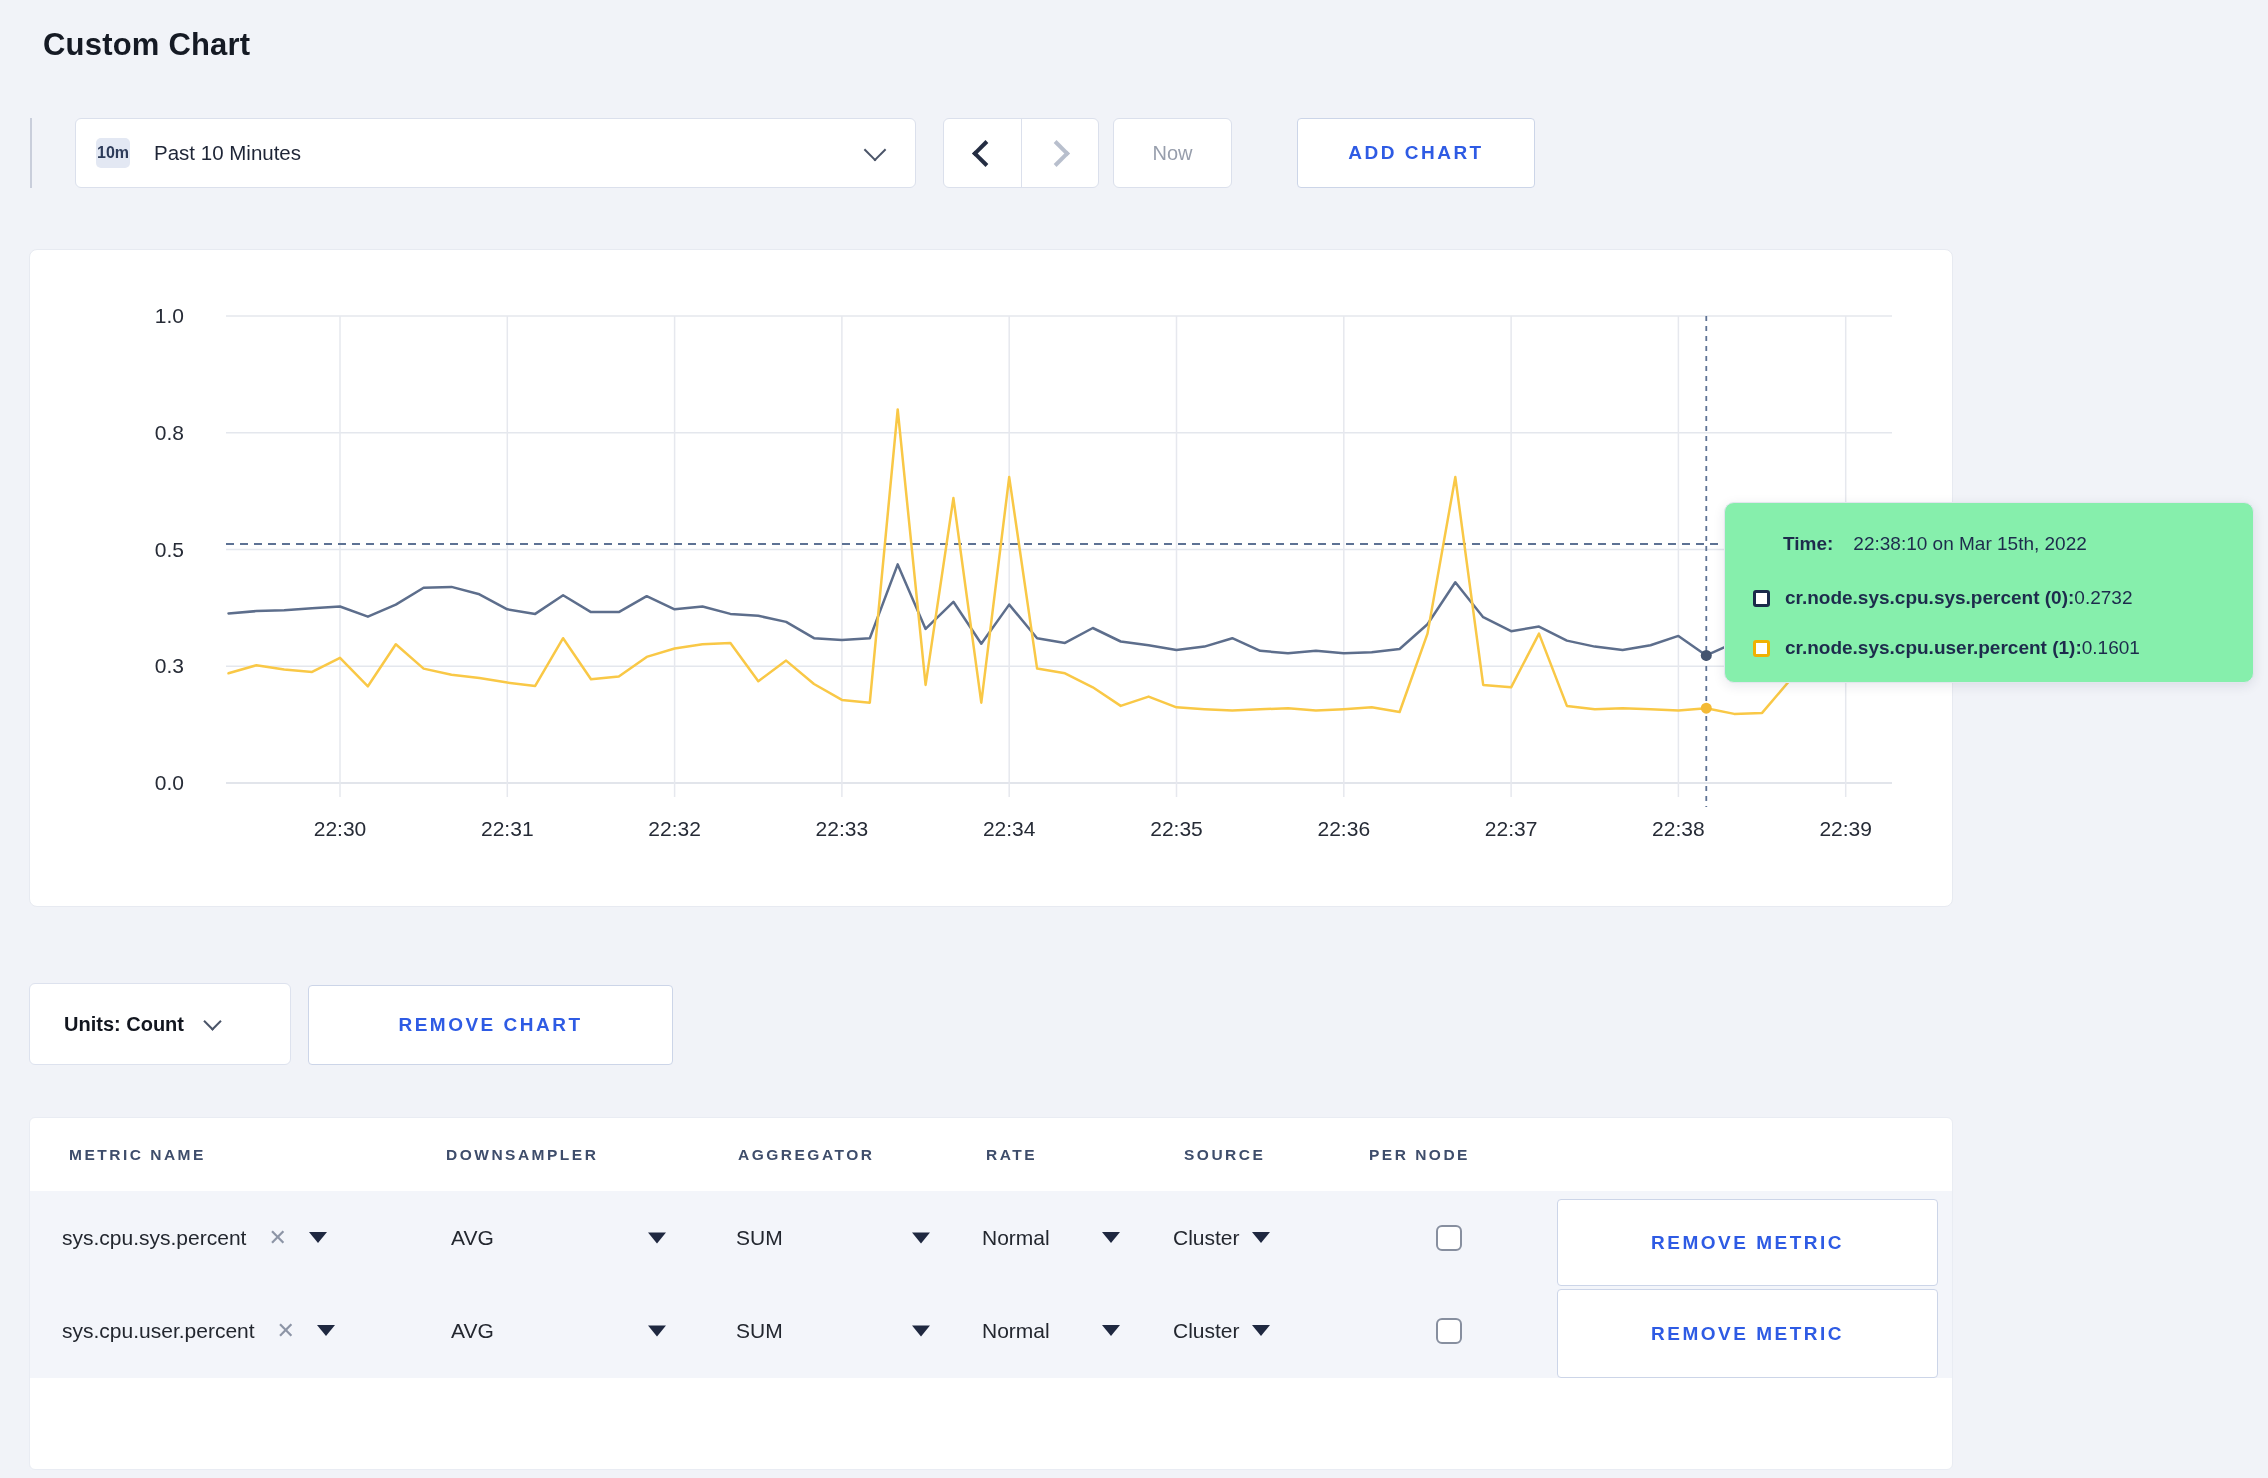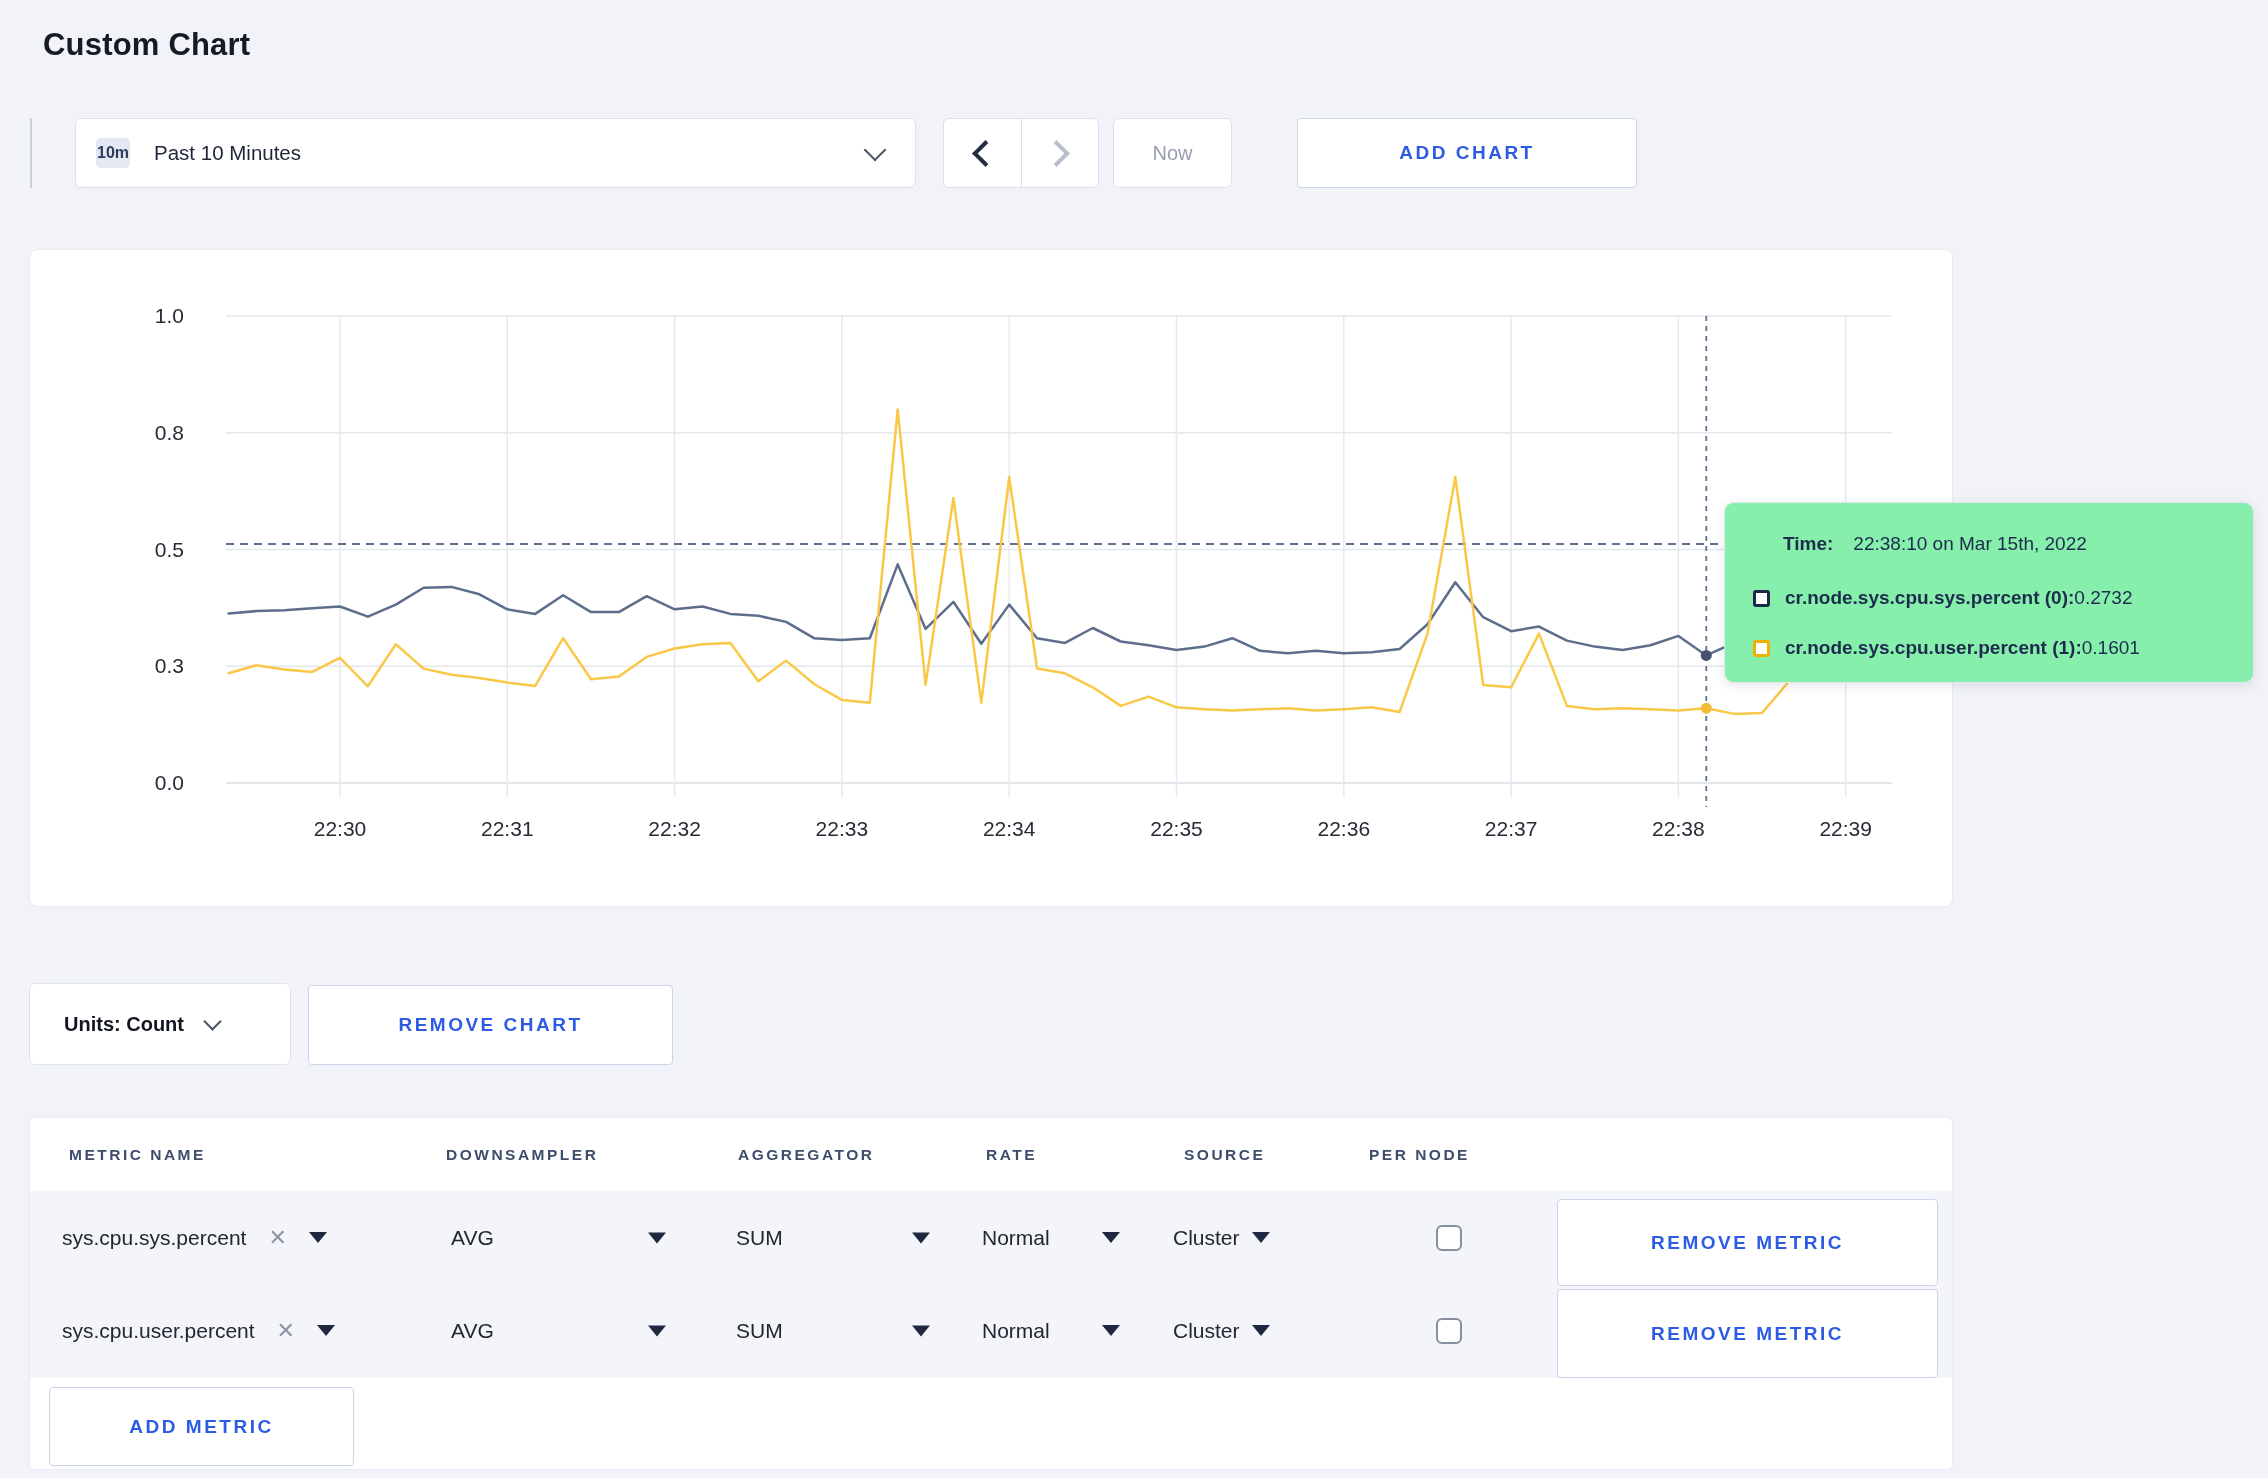--- a/index.html
+++ b/index.html
@@ -32,21 +32,21 @@
   .chevL{width:15px;height:15px;border-left:4px solid #242d42;border-bottom:4px solid #242d42;transform:rotate(45deg);margin-left:6px;}
   .chevR{width:15px;height:15px;border-right:4px solid #b8bfcd;border-top:4px solid #b8bfcd;transform:rotate(45deg);margin-right:6px;}
   .now-btn{left:1113px;top:118px;width:119px;height:70px;background:#fff;border:1.5px solid #dbe0ec;
     border-radius:6px;box-sizing:border-box;font-size:20px;color:#979eac;
     display:flex;align-items:center;justify-content:center;cursor:default;font-family:inherit;}
   .blue-btn{
     background:#fff;border:1.5px solid #ccd5e8;border-radius:4px;box-sizing:border-box;
     color:#2e5be4;font-weight:600;letter-spacing:2.5px;font-size:19px;
     display:flex;align-items:center;justify-content:center;cursor:pointer;font-family:inherit;
   }
-  .add-chart{left:1297px;top:118px;width:340px;height:70px;}
+  .add-chart{left:1297px;top:118px;width:238px;height:70px;}
 
   
   .chart-card{left:29px;top:249px;width:1924px;height:658px;background:#fff;
     border:1.5px solid #e7eaf1;border-radius:8px;box-sizing:border-box;}
   #chart{position:absolute;left:0;top:0;}
   #chart text.tick{font-family:"Liberation Sans",sans-serif;font-size:21px;fill:#262b36;}
 
   
   .tooltip{left:1724px;top:502px;width:530px;height:181px;background:#86efac;border:1px solid #e2e6ee;
     border-radius:10px;box-sizing:border-box;box-shadow:0 3px 12px rgba(30,40,70,.10);z-index:5;}
@@ -244,14 +244,13 @@
       <span class="caret"></span>
     </div>
     <div class="cell c-src">
       <span>Cluster</span>
       <span class="caret"></span>
     </div>
     <div class="checkbox"></div>
     <button class="blue-btn remove-metric rm-2">REMOVE METRIC</button>
   </div>
 
-  <button class="blue-btn add-metric">ADD METRIC</button>
 </div>
 
 </body></html>

